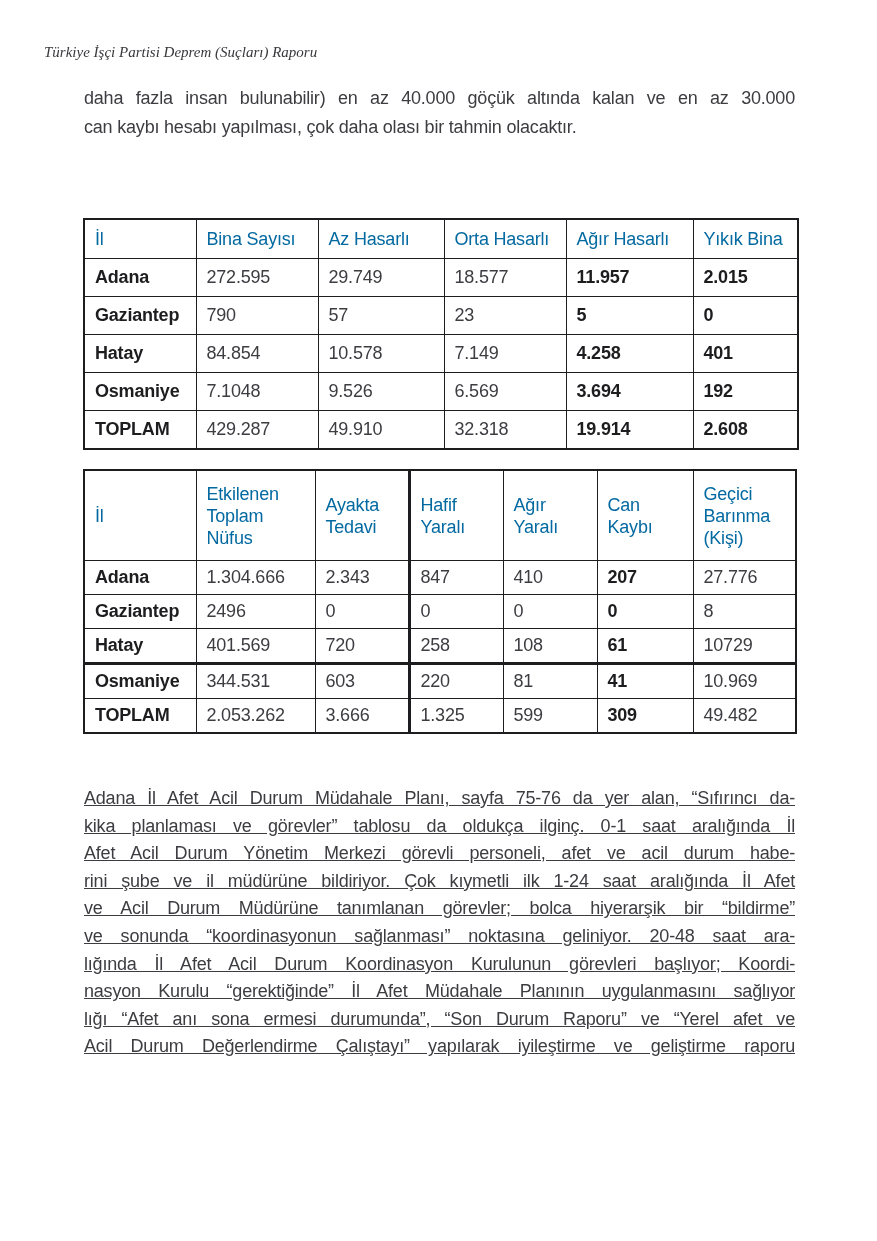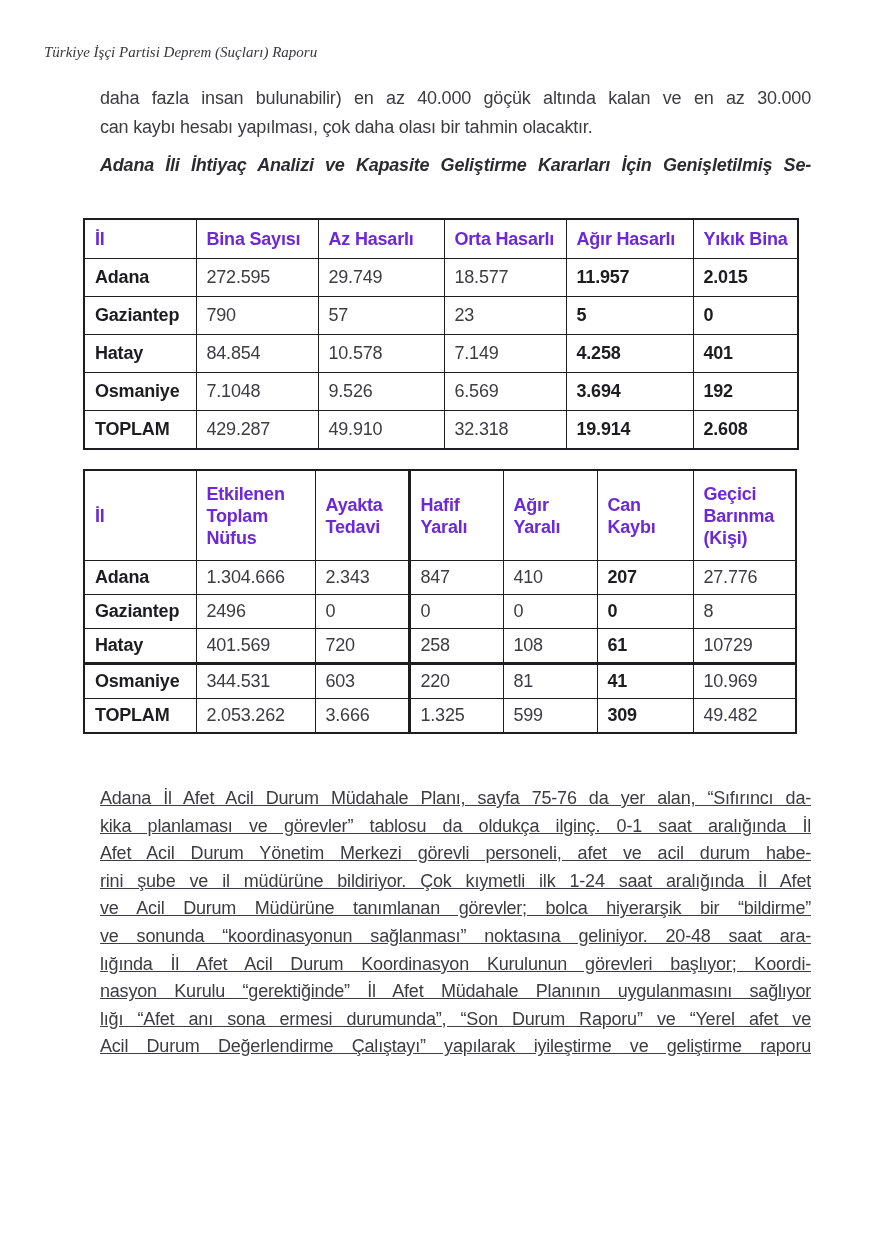--- a/index.html
+++ b/index.html
@@ -12,21 +12,21 @@
     overflow:hidden;
   }
   .running-header {
     position:absolute; left:44px; top:44px;
     font-family:"Liberation Serif", serif;
     font-style:italic;
     font-size:15px;
     color:#38383c;
     white-space:nowrap;
   }
-  .block { position:absolute; left:100px; width:711px; }
+  .block { position:absolute; left:84px; width:711px; }
   .para-line {
     font-size:18px;
     line-height:29px;
     letter-spacing:-0.2px;
     text-align:justify;
     text-align-last:justify;
     white-space:normal;
     color:#3c3c41;
   }
   .body-par .para-line { line-height:27.6px;text-decoration:underline; }
@@ -52,22 +52,22 @@
     color:#3c3c41;
   }
   table.datatable th, table.datatable td {
     border:1px solid #1d1d1f;
     padding:2px 4px 2px 10px;
     text-align:left;
     vertical-align:middle;
     overflow:hidden;
   }
   table.datatable th {
-    font-weight:bold;
-    color:#6d28d9;
+    font-weight:normal;
+    color:#0369a1;
     line-height:22px;
   }
   
   #table1 { position:absolute; left:83px; top:218px; width:714px; }
   #table1 th { height:34px; }
   #table1 td { height:33px; }
   #table1 td:nth-child(1),
   #table1 td:nth-child(5),
   #table1 td:nth-child(6) { font-weight:bold; color:#1d1d1f; }
   
@@ -92,21 +92,20 @@
 <div class="page">
 
   <div class="running-header">Türkiye İşçi Partisi Deprem (Suçları) Raporu</div>
 
   <div class="block" style="top:84px;">
     <div class="para-line">daha fazla insan bulunabilir) en az 40.000 göçük altında kalan ve en az 30.000</div>
     <div class="para-line lastline">can kaybı hesabı yapılması, çok daha olası bir tahmin olacaktır.</div>
   </div>
 
   <div class="block" style="top:151px;">
-    <div class="caption-line">Adana İli İhtiyaç Analizi ve Kapasite Geliştirme Kararları İçin Genişletilmiş Se-</div>
   </div>
 
   <table id="table1" class="datatable">
     <colgroup>
       <col style="width:112px">
         <col style="width:122px">
         <col style="width:126px">
       <col style="width:122px">
         <col style="width:127px">
         <col style="width:105px">

